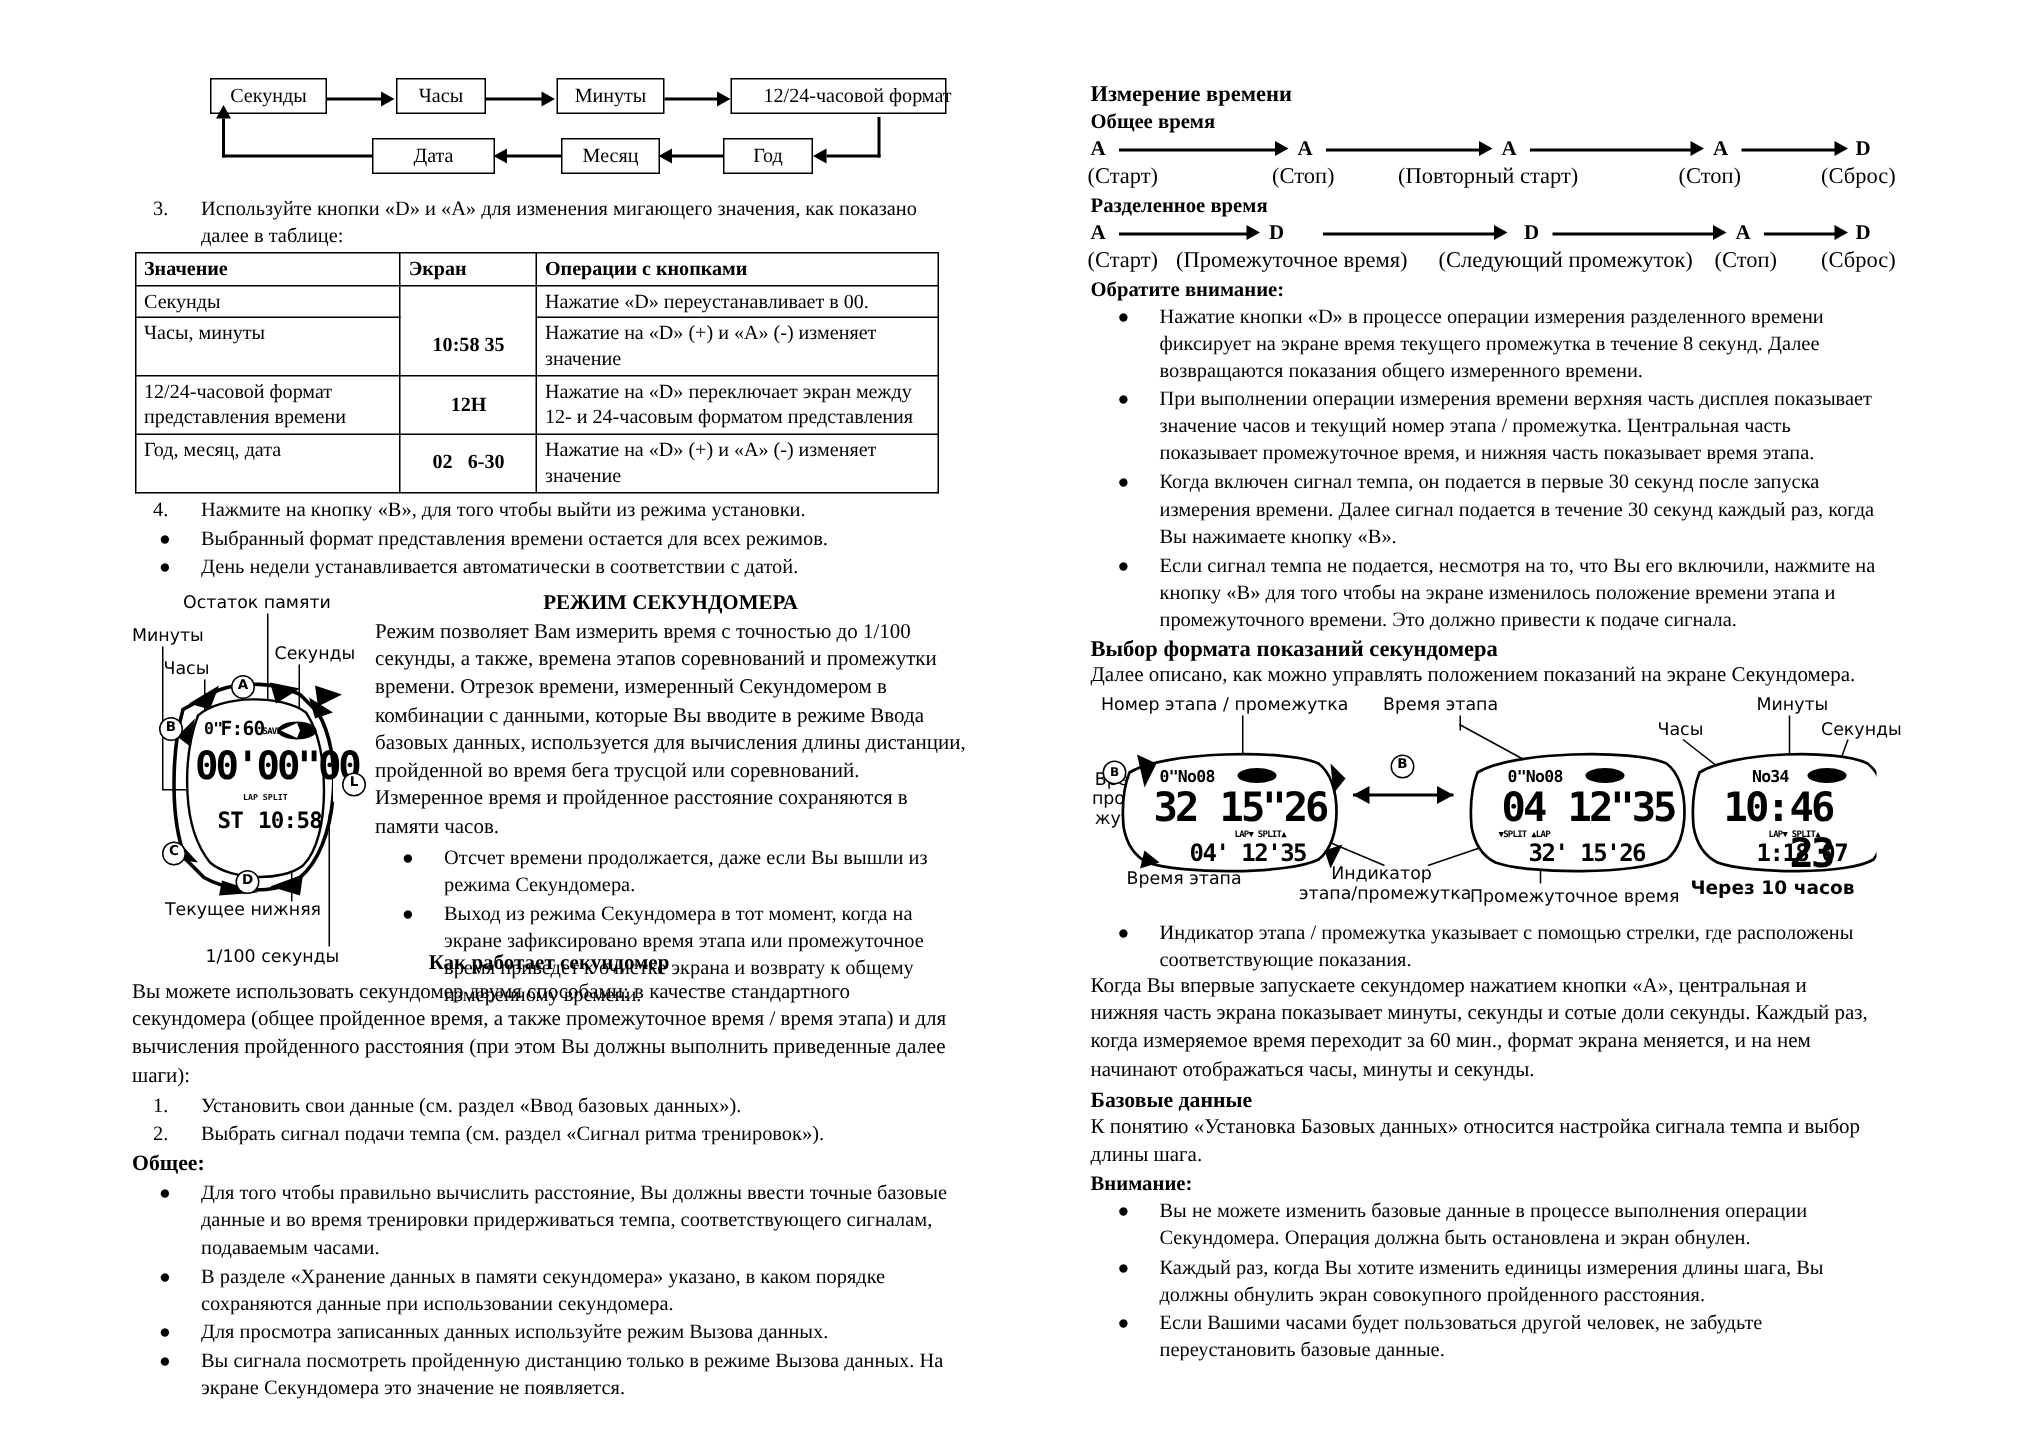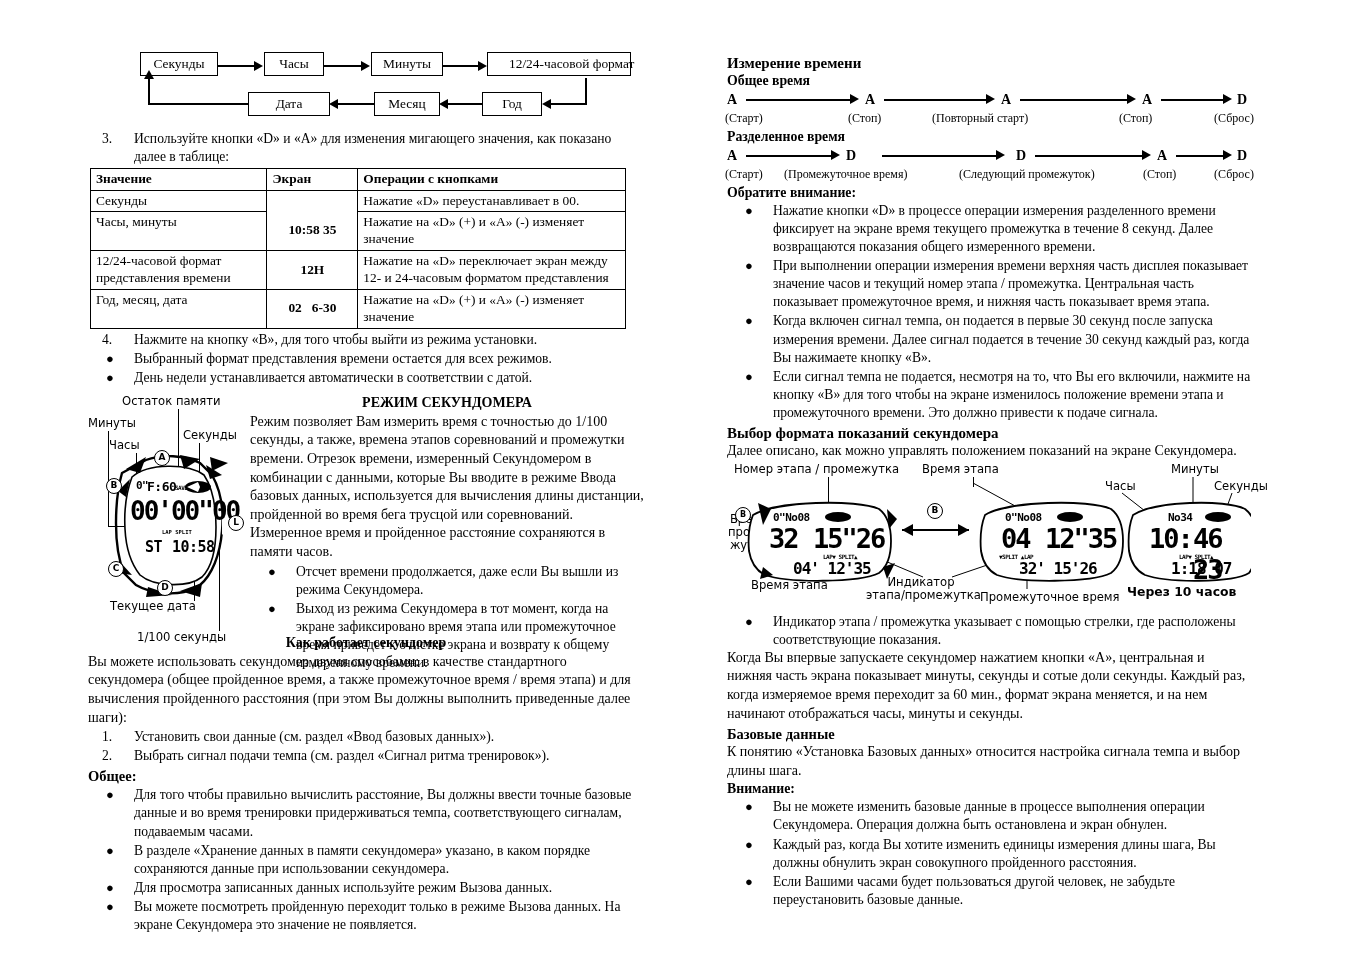--- a/index.html
+++ b/index.html
@@ -99,21 +99,21 @@
     position: absolute; top: 0;
     font-weight: bold; font-size: 14px; line-height: 19px;
   }
   .seq-line { position: absolute; height: 1.8px; background: #000; top: 9px; }
   .seq-arrow {
     position: absolute; top: 4px; width: 0; height: 0;
     border-top: 5px solid transparent;
     border-bottom: 5px solid transparent;
     border-left: 9px solid #000;
   }
-  .seq-cap { position: absolute; top: 0; font-size: 12px; line-height: 19px; white-space: nowrap; }
+  .seq-cap { position: absolute; top: 0; font-size: 15px; line-height: 19px; white-space: nowrap; }
 
   
   .watch-fig { position: relative; }
   .lbl {
     position: absolute;
     font-family: "DejaVu Sans", sans-serif;
     font-size: 11.6px;
     line-height: 1.12;
     white-space: pre;
     color: #000;
@@ -226,21 +226,21 @@
     </div>
 
     <div style="position:relative; margin-top:8px; height:250px;">
 
       <div class="watch-fig" style="position:absolute; left:0; top:0; width:170px; height:250px;">
 
         <div class="lbl" style="left:34px; top:0px;">Остаток памяти</div>
         <div class="lbl" style="left:0px; top:22px;">Минуты</div>
         <div class="lbl" style="left:21px; top:44px;">Часы</div>
         <div class="lbl" style="left:95px; top:34px;">Секунды</div>
-        <div class="lbl" style="left:22px; top:205px;">Текущее дата</div>
+        <div class="lbl" style="left:22px; top:205px;">Текущее нижняя</div>
         <div class="lbl" style="left:49px; top:236px;">1/100 секунды</div>
 
         <div class="lead" style="left:90px; top:14px; width:1px; height:63px;"></div>
         <div class="lead" style="left:20px; top:36px; width:1px; height:95px;"></div>
         <div class="lead" style="left:20px; top:131px; width:26px; height:1px;"></div>
         <div class="lead" style="left:48px; top:58px; width:1px; height:30px;"></div>
         <div class="lead" style="left:111px; top:48px; width:1px; height:50px;"></div>
         <div class="lead" style="left:106px; top:180px; width:1px; height:26px;"></div>
         <div class="lead" style="left:131px; top:148px; width:1px; height:88px;"></div>
 
@@ -318,21 +318,21 @@
       <div class="li">
         <span class="bullet">●</span>
         <span>В разделе «Хранение данных в памяти секундомера» указано, в каком порядке сохраняются данные при использовании секундомера.</span>
       </div>
       <div class="li">
         <span class="bullet">●</span>
         <span>Для просмотра записанных данных используйте режим Вызова данных.</span>
       </div>
       <div class="li">
         <span class="bullet">●</span>
-        <span>Вы можете посмотреть пройденную переходит только в режиме Вызова данных. На экране Секундомера это значение не появляется.</span>
+        <span>Вы сигнала посмотреть пройденную дистанцию только в режиме Вызова данных. На экране Секундомера это значение не появляется.</span>
       </div>
     </div>
   </div>
 
   <div class="col-right">
 
     <div class="h-left" style="font-size:15px;">Измерение времени</div>
     <div class="h-left-sm">Общее время</div>
 
     <div class="seqwrap">

